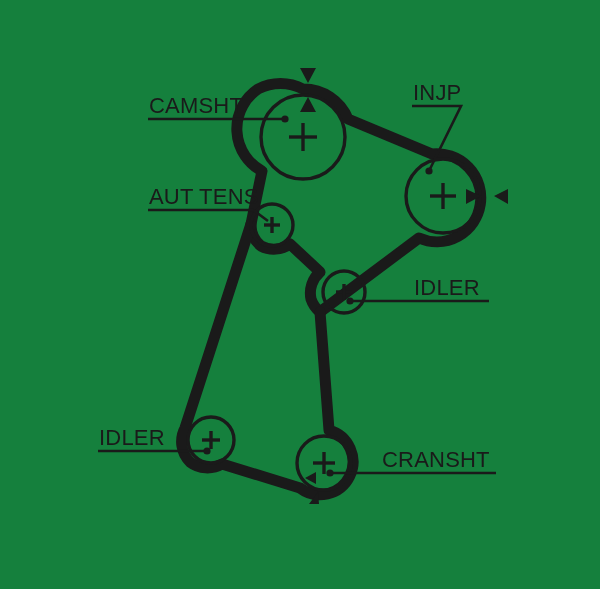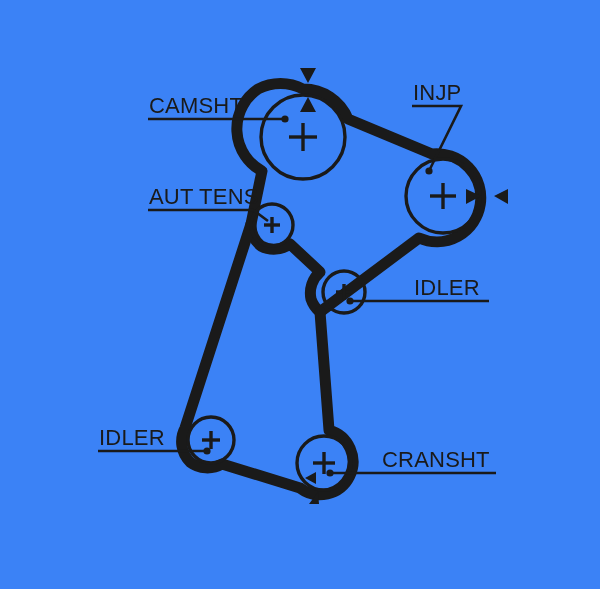--- a/index.html
+++ b/index.html
@@ -10,21 +10,21 @@
   body {
     width: 600px;
     height: 589px;
     font-family: "Liberation Sans", sans-serif;
     overflow: hidden;
   }
   #diagram-root {
     position: relative;
     width: 600px;
     height: 589px;
-    background: #3b82f6;
+    background: #15803d;
   }
   svg#belt-diagram {
     display: block;
     width: 600px;
     height: 589px;
   }
   .belt-path {
     fill: none;
     stroke: #1a1a1a;
     stroke-width: 11;

